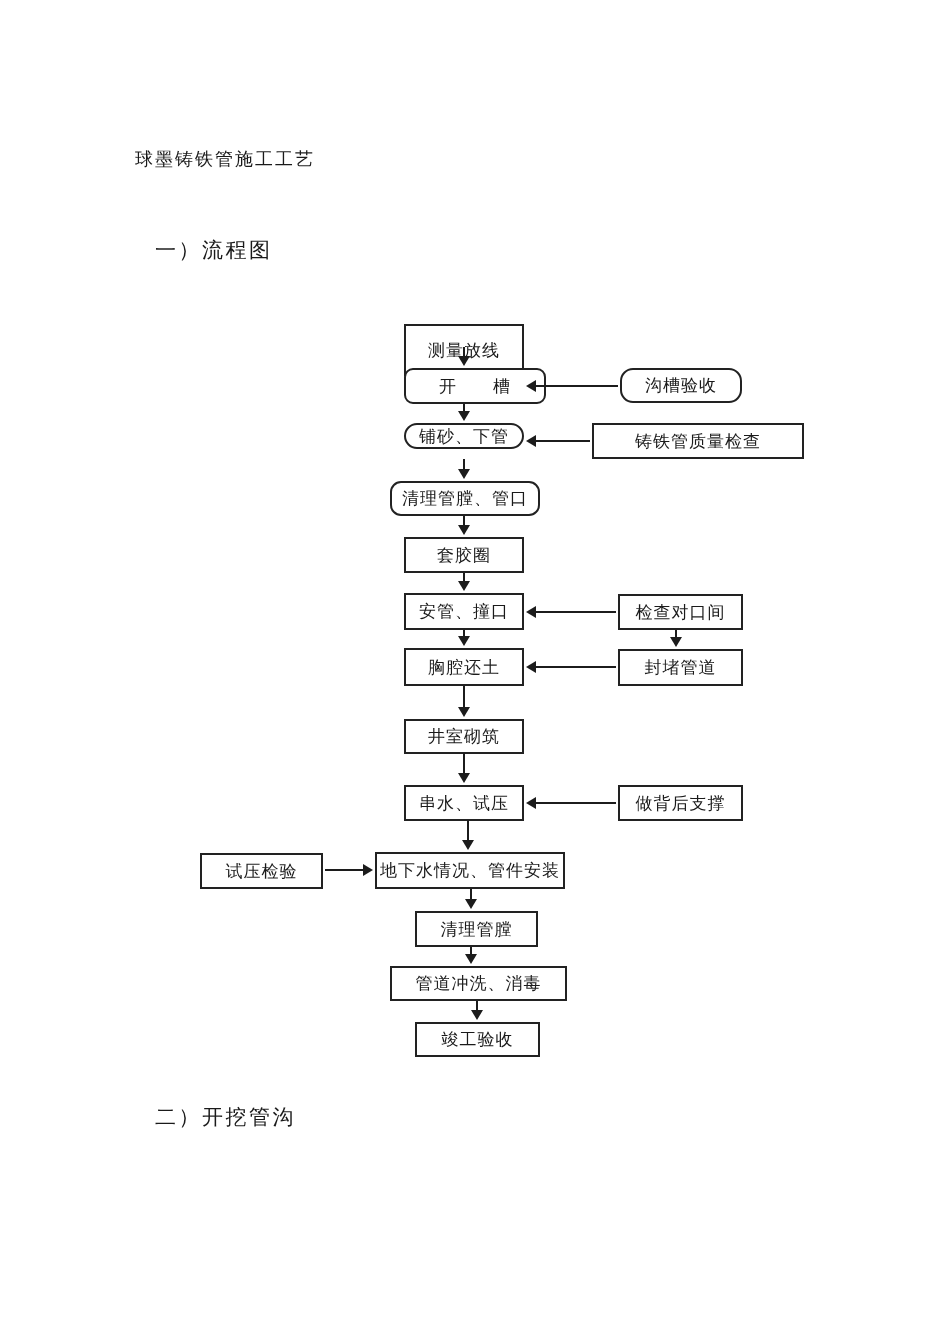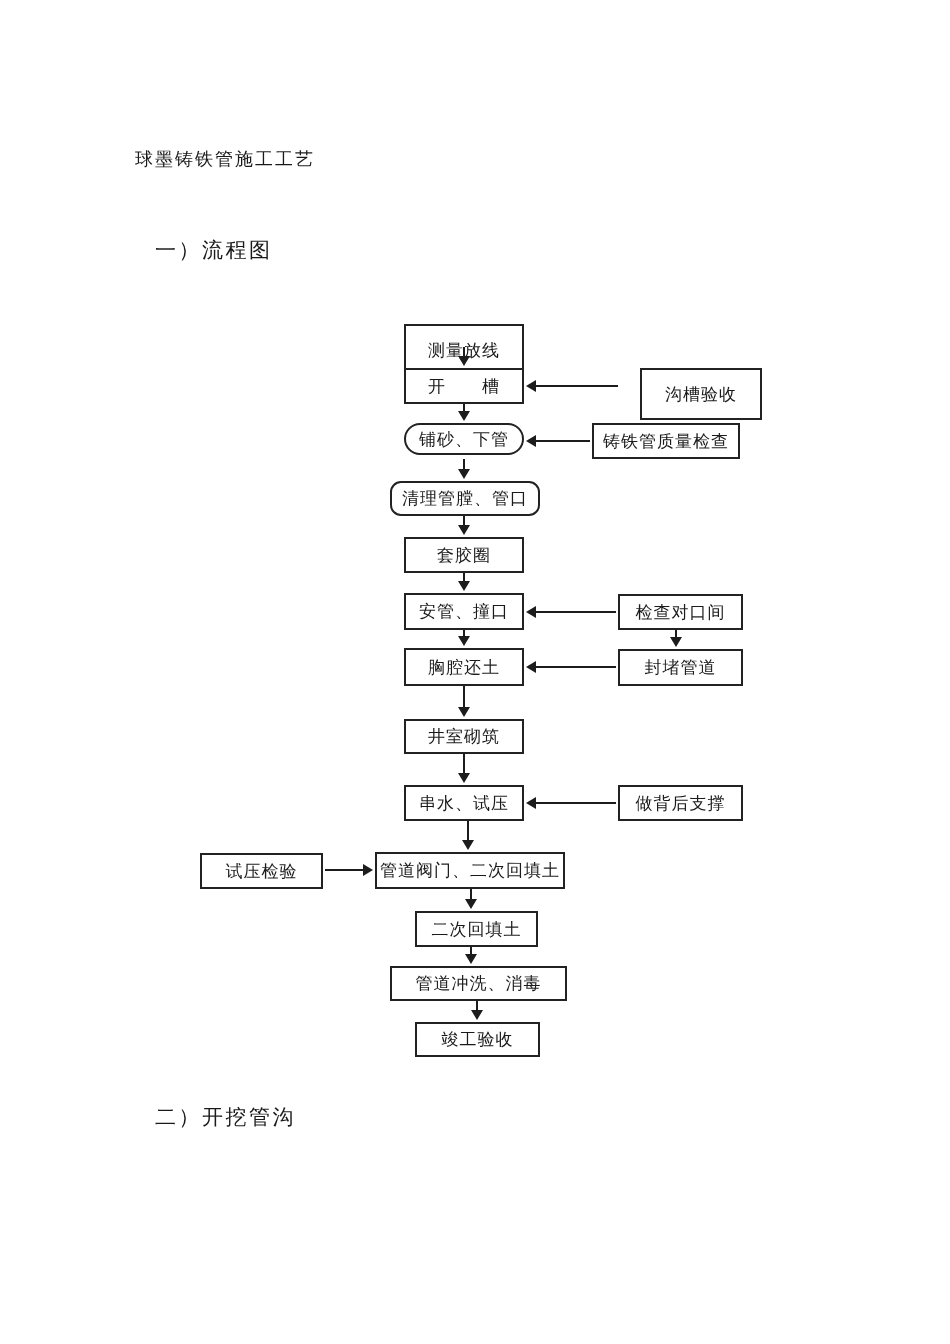--- a/index.html
+++ b/index.html
@@ -32,36 +32,36 @@
   .head-right{right:0;top:-5px;border-top:6px solid transparent;border-bottom:6px solid transparent;border-left:10px solid #1c1c1c;}
 </style>
 </head>
 <body>
 
 <div class="page">
   <div class="doc-title">球墨铸铁管施工工艺</div>
   <div class="sec-heading h-flow">一）流程图</div>
   <div class="flowchart">
       <div class="node" style="left: 404px; top: 324px; width: 120px; height: 52px;">测量放线</div>
-      <div class="node" style="left: 404px; top: 368px; width: 120px; height: 36px;">开　　槽</div>
-      <div class="node" style="left: 640px; top: 368px; width: 122px; height: 52px;">沟槽验收</div>
-      <div class="node" style="left: 404px; top: 423px; width: 120px; height: 32px; border-radius: 18px;">铺砂、下管</div>
-      <div class="node" style="left: 592px; top: 423px; width: 148px; height: 36px;">铸铁管质量检查</div>
+      <div class="node" style="left: 404px; top: 368px; width: 142px; height: 36px; border-radius: 9px;">开　　槽</div>
+      <div class="node" style="left: 620px; top: 368px; width: 122px; height: 35px; border-radius: 13px;">沟槽验收</div>
+      <div class="node" style="left: 404px; top: 423px; width: 120px; height: 26px; border-radius: 18px;">铺砂、下管</div>
+      <div class="node" style="left: 592px; top: 423px; width: 212px; height: 36px;">铸铁管质量检查</div>
       <div class="node" style="left: 390px; top: 481px; width: 150px; height: 35px; border-radius: 11px;">清理管膛、管口</div>
       <div class="node" style="left: 404px; top: 537px; width: 120px; height: 36px;">套胶圈</div>
       <div class="node" style="left: 404px; top: 593px; width: 120px; height: 37px;">安管、撞口</div>
       <div class="node" style="left: 618px; top: 594px; width: 125px; height: 36px;">检查对口间</div>
       <div class="node" style="left: 404px; top: 648px; width: 120px; height: 38px;">胸腔还土</div>
       <div class="node" style="left: 618px; top: 649px; width: 125px; height: 37px;">封堵管道</div>
       <div class="node" style="left: 404px; top: 719px; width: 120px; height: 35px;">井室砌筑</div>
       <div class="node" style="left: 404px; top: 785px; width: 120px; height: 36px;">串水、试压</div>
       <div class="node" style="left: 618px; top: 785px; width: 125px; height: 36px;">做背后支撑</div>
       <div class="node" style="left: 200px; top: 853px; width: 123px; height: 36px;">试压检验</div>
-      <div class="node" style="left: 375px; top: 852px; width: 190px; height: 37px;">管道阀门、二次回填土</div>
-      <div class="node" style="left: 415px; top: 911px; width: 123px; height: 36px;">二次回填土</div>
+      <div class="node" style="left: 375px; top: 852px; width: 190px; height: 37px;">地下水情况、管件安装</div>
+      <div class="node" style="left: 415px; top: 911px; width: 123px; height: 36px;">清理管膛</div>
       <div class="node" style="left: 390px; top: 966px; width: 177px; height: 35px;">管道冲洗、消毒</div>
       <div class="node" style="left: 415px; top: 1022px; width: 125px; height: 35px;">竣工验收</div>
       <div class="arrow" style="left: 463px; top: 347px; width: 2px; height: 19px;">
         <div class="line line-v"></div>
         <div class="head head-down"></div>
       </div>
       <div class="arrow" style="left: 463px; top: 404px; width: 2px; height: 17px;">
         <div class="line line-v"></div>
         <div class="head head-down"></div>
       </div>

